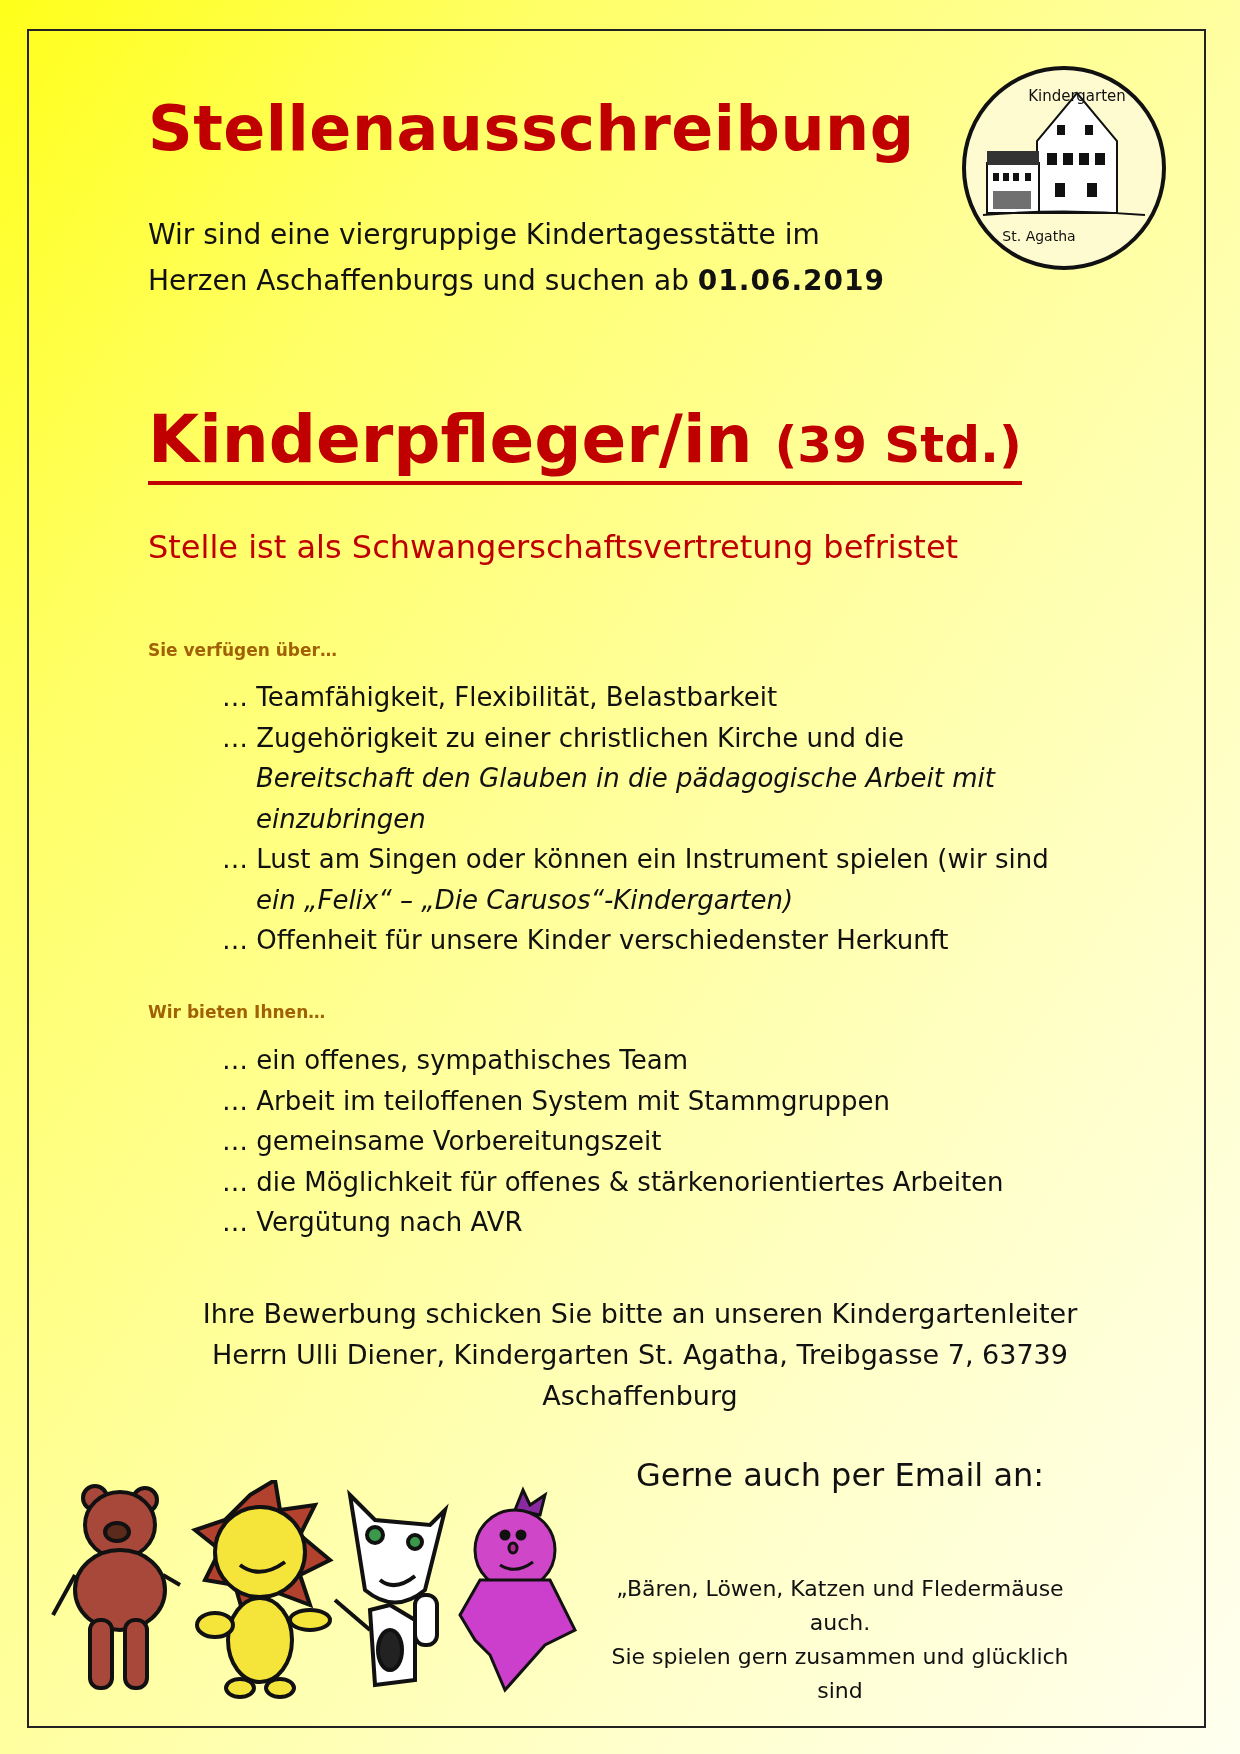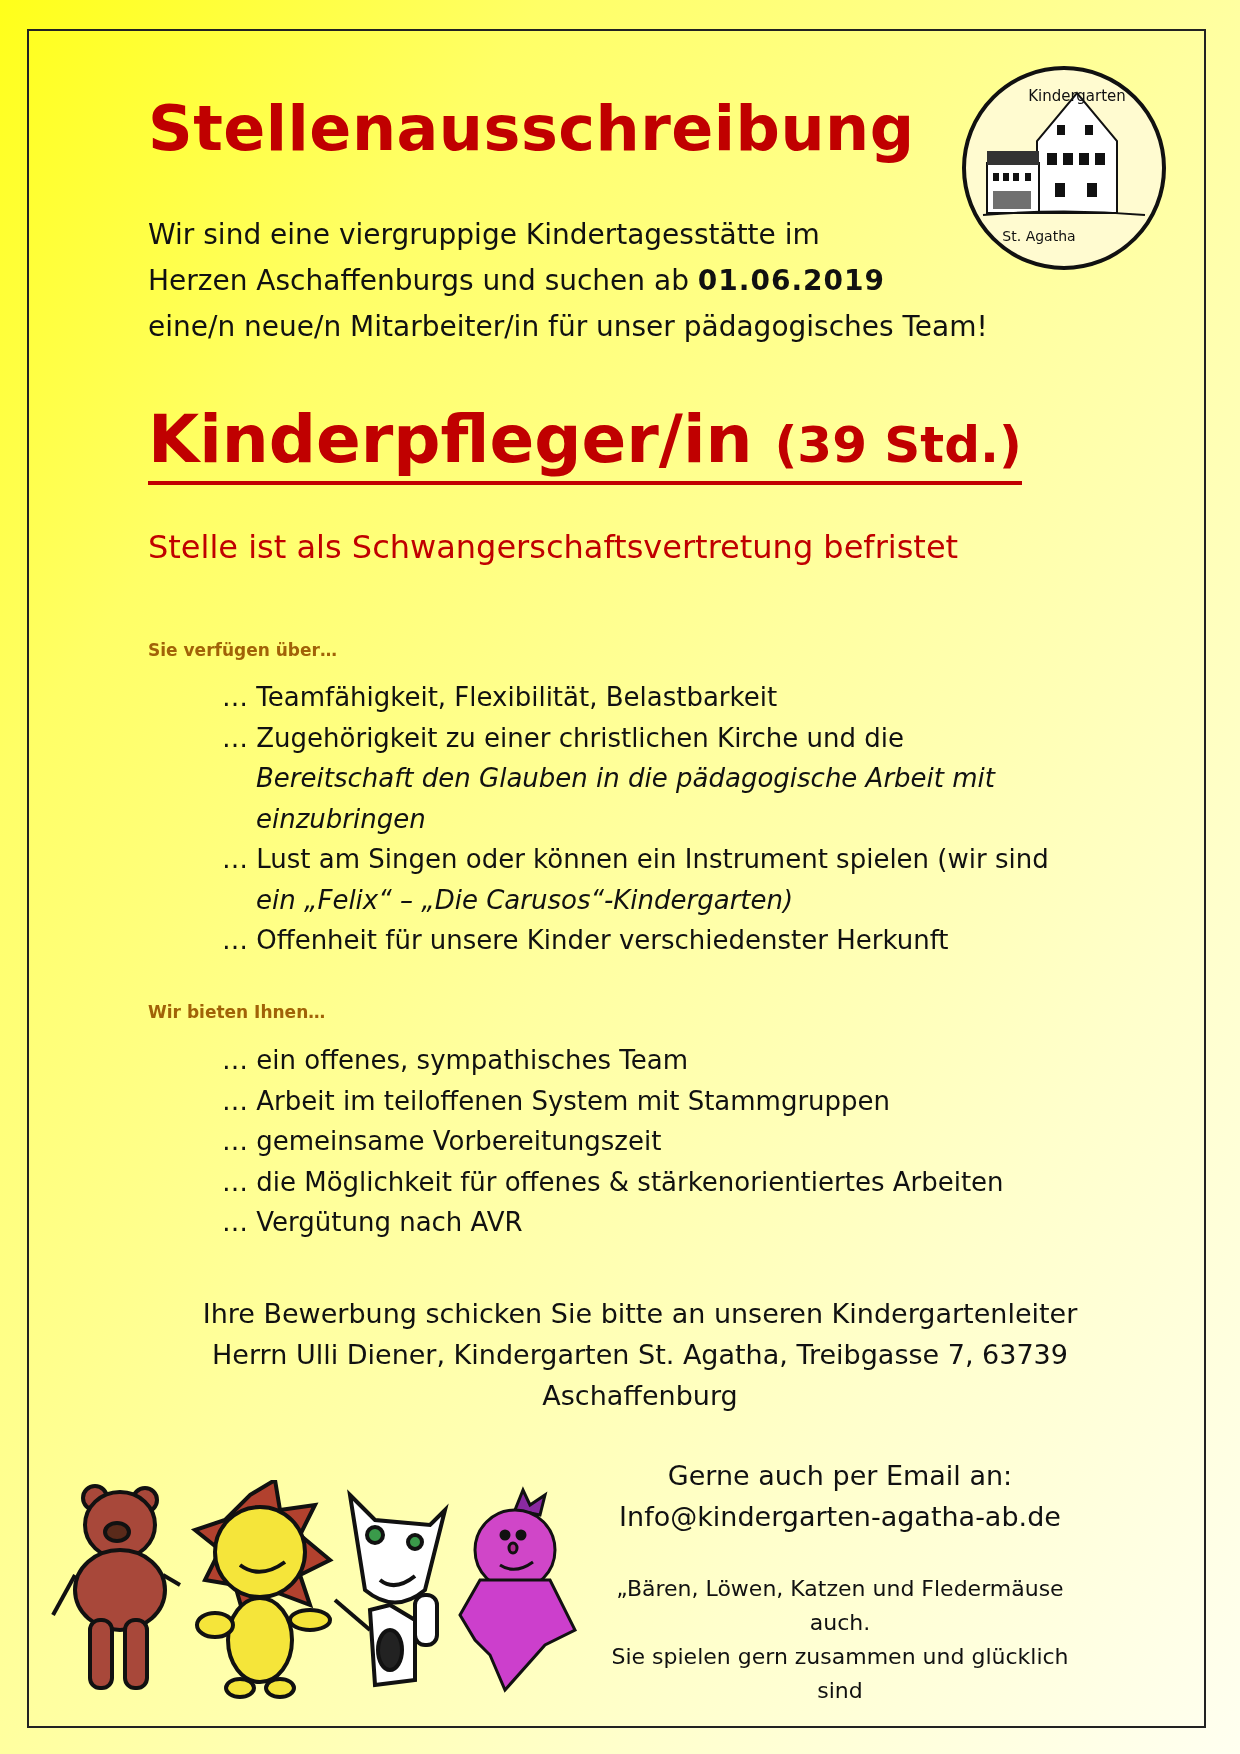--- a/index.html
+++ b/index.html
@@ -26,21 +26,21 @@
   }
   .job .hours { font-size:50px; margin-left:22px; }
   .sub { left:148px; top:512px; font-size:32px; color:#c00000; white-space:nowrap;margin-top:16px; }
   .sec-head { font-size:17px; font-weight:bold; color:#a16207; white-space:nowrap; }
   .list { font-size:26px; line-height:40.5px; }
   .list div { white-space:nowrap; }
   .list .cont { padding-left:34px;font-style:italic; }
   .contact {
     left:160px; top:1293px; width:960px; text-align:center; font-size:27px; line-height:41px;
   }
-  .email-block { left:600px; top:1455px; width:480px; text-align:center; font-size:27px; line-height:41px; }
+  .email-block { left:600px; top:1455px; width:480px; text-align:center; font-size:32px; line-height:41px; }
   .quote { left:590px; top:1572px; width:500px; text-align:center; font-size:22px; line-height:34px; }
   .seal { left:959px; top:63px; width:210px; height:210px; }
   .animals { left:45px; top:1480px; width:540px; height:220px; }
 </style>
 </head>
 <body>
 
 <div class="frame"></div>
 
 <div class="abs title">Stellenausschreibung</div>
@@ -72,21 +72,20 @@
     </g>
     <path d="M24 152 Q105 145 186 152" stroke="#111" stroke-width="2" fill="none"></path>
     <text x="118" y="38" font-size="15" font-family="DejaVu Sans, sans-serif" fill="#111" text-anchor="middle">Kindergarten</text>
     <text x="80" y="178" font-size="14" font-family="DejaVu Sans, sans-serif" fill="#111" text-anchor="middle">St. Agatha</text>
   </svg>
 </div>
 
 <div class="abs intro">
   <div>Wir sind eine viergruppige Kindertagesstätte im</div>
   <div><span>Herzen Aschaffenburgs und suchen ab </span><span class="date">01.06.2019</span></div>
-  <div>eine/n neue/n Mitarbeiter/in für unser pädagogisches Team!</div>
 </div>
 
 <div class="abs job"><span>Kinderpfleger/in</span><span class="hours">(39 Std.)</span></div>
 <div class="abs sub">Stelle ist als Schwangerschaftsvertretung befristet</div>
 
 <div class="abs sec-head" style="left:148px; top:640px;">Sie verfügen über…</div>
 <div class="abs list" style="left:222px; top:677px;">
   <div>… Teamfähigkeit,  Flexibilität, Belastbarkeit</div>
   <div>… Zugehörigkeit zu einer christlichen Kirche und die</div>
   <div class="cont">Bereitschaft den Glauben in die pädagogische Arbeit mit</div>
@@ -106,21 +105,20 @@
 </div>
 
 <div class="abs contact">
   <div>Ihre Bewerbung schicken Sie bitte an unseren Kindergartenleiter</div>
   <div>Herrn Ulli Diener, Kindergarten St. Agatha, Treibgasse 7, 63739</div>
   <div>Aschaffenburg</div>
 </div>
 
 <div class="abs email-block">
   <div>Gerne auch per Email an:</div>
-  <div>Info@kindergarten-agatha-ab.de</div>
 </div>
 
 <div class="abs quote">
   <div>„Bären, Löwen, Katzen und Fledermäuse auch.</div>
   <div>Sie spielen gern zusammen und glücklich sind</div>
 </div>
 
 <div class="abs animals">
   <svg width="540" height="220" viewBox="0 0 540 220">
 

